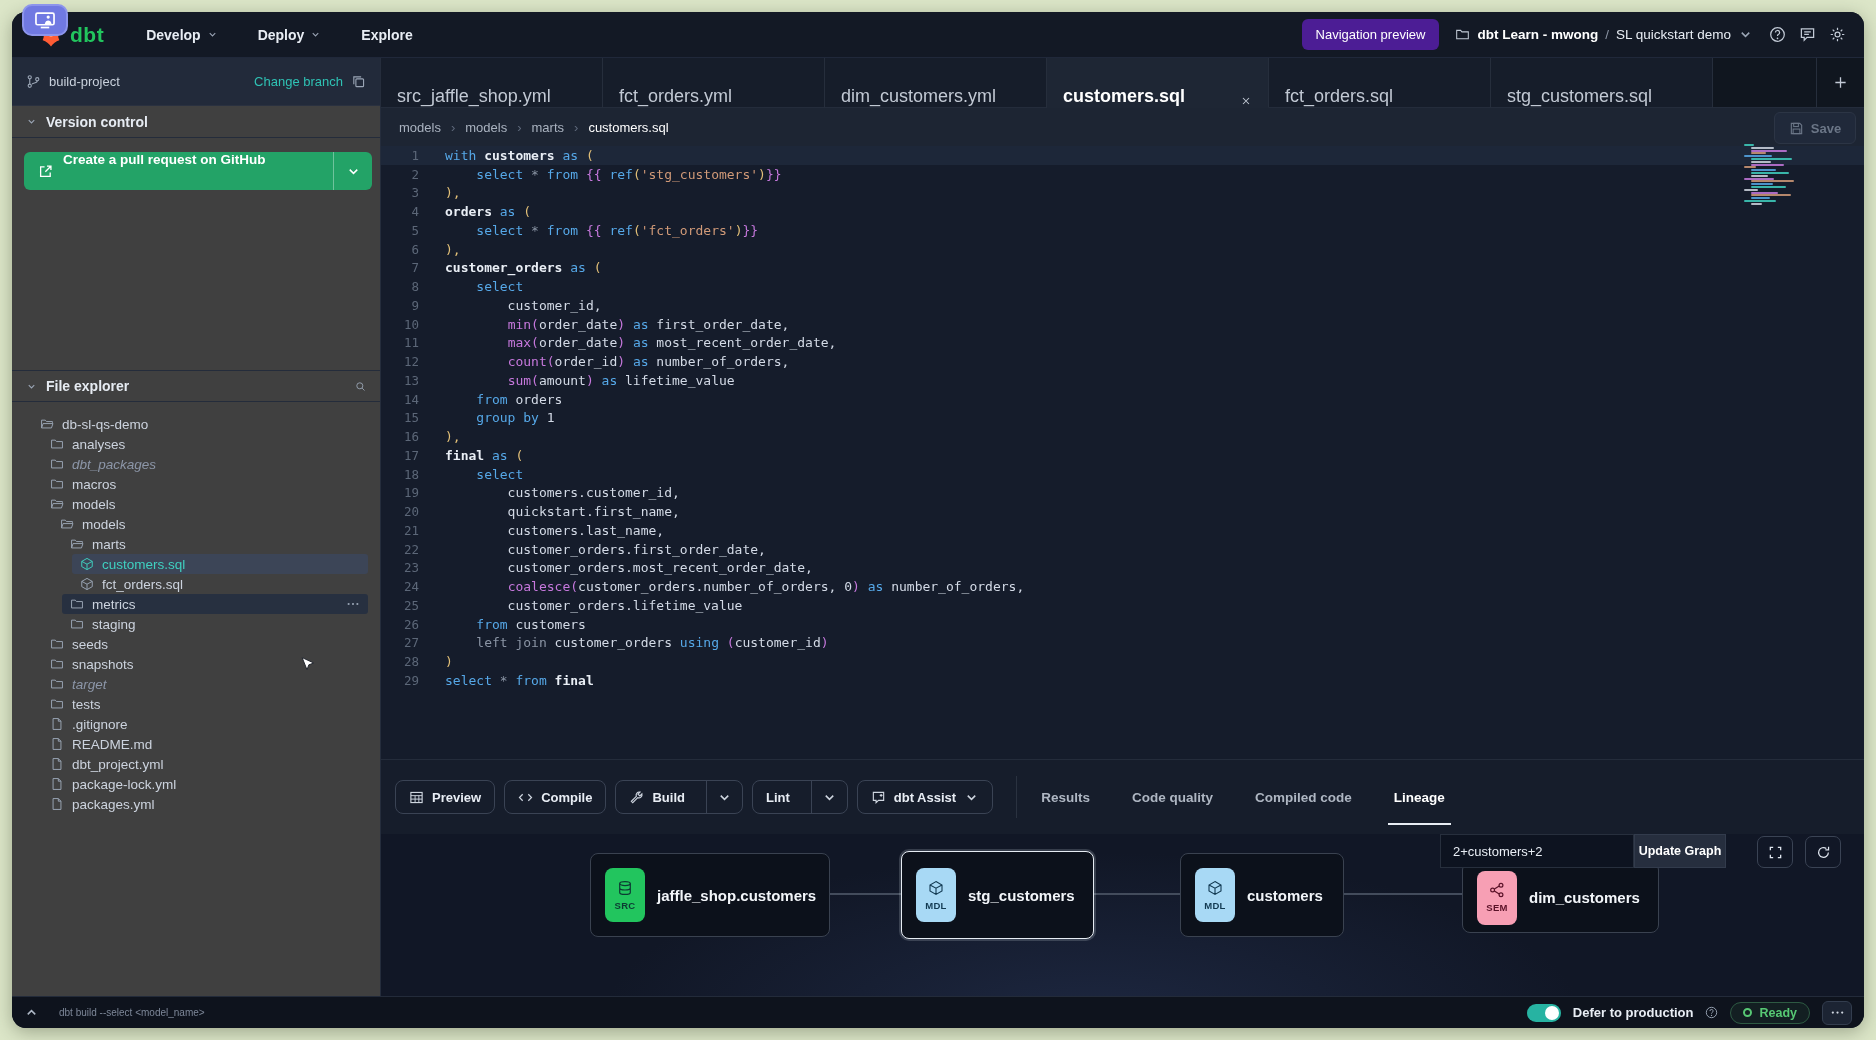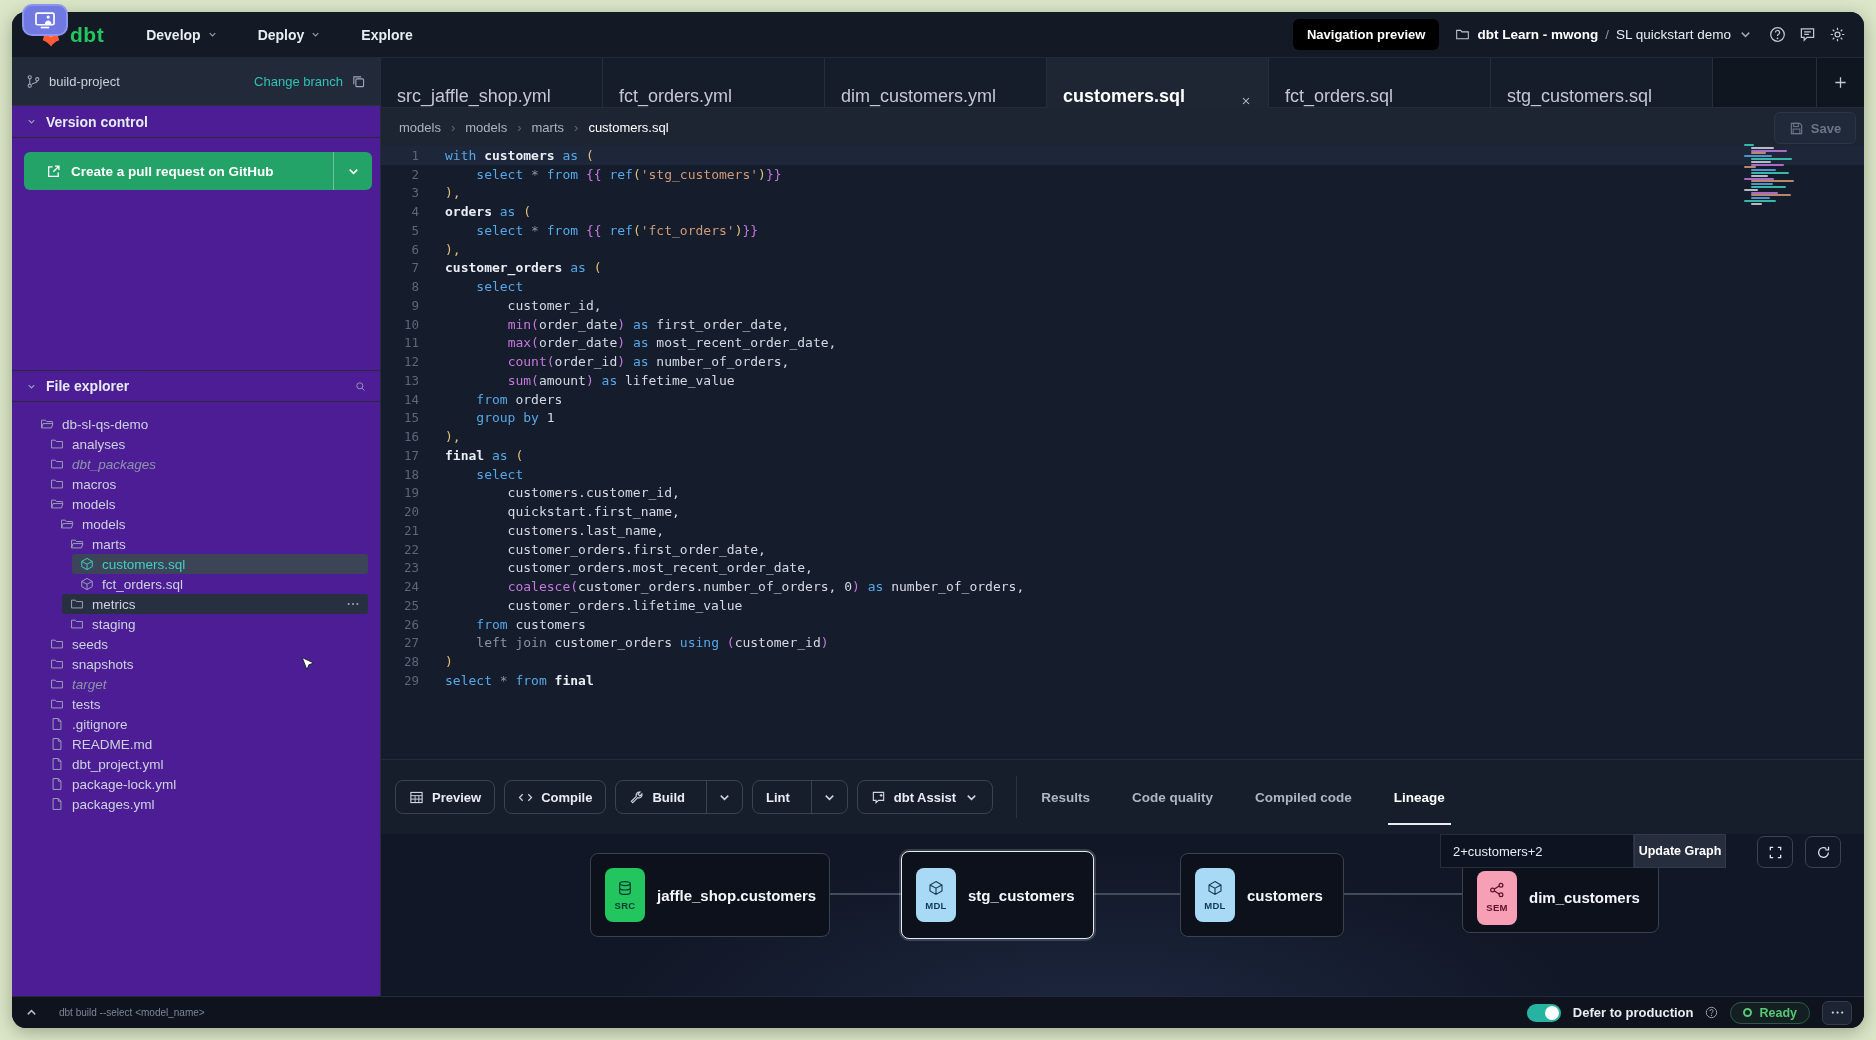--- a/index.html
+++ b/index.html
@@ -14,44 +14,44 @@
   
   .navbar { position:absolute; left:0; top:0; right:0; height:46px; background:#131925;
             display:flex; align-items:center; padding:0 18px 0 26px; border-bottom:1px solid #20283a; }
   .logo { display:flex; align-items:center; gap:6px; margin-right:42px; }
   .logo .icn svg { width:26px; height:26px; }
   .logo-text { color:#22c55e; font-size:21px; font-weight:700; letter-spacing:.5px; }
   .nav-menus { display:flex; align-items:center; gap:40px; }
   .menu-item { display:flex; align-items:center; gap:6px; color:#e8edf4; font-size:14px; font-weight:700; cursor:pointer; }
   .menu-item .icn { color:#98a2b3; } .menu-item .icn svg{ width:11px; height:11px; }
   .nav-right { margin-left:auto; display:flex; align-items:center; gap:16px; }
-  .nav-preview-btn { background:#000000; color:#fff; font-size:13px; font-weight:700;
+  .nav-preview-btn { background:#4c1d95; color:#fff; font-size:13px; font-weight:400;
             border:none; border-radius:6px; padding:8px 14px; cursor:pointer; }
   .acct-breadcrumb { display:flex; align-items:center; gap:7px; color:#e8edf4; font-size:13.5px; }
   .acct-breadcrumb .icn { color:#c2cad6; }
   .acct-project { font-weight:700; color:#fff; }
   .acct-sep { color:#8a93a3; }
   .nav-icons { display:flex; align-items:center; gap:13px; color:#c2cad6; }
   .nav-icons .icn { cursor:pointer; } .nav-icons .icn svg { width:17px; height:17px; }
 
   
-  .sidebar { position:absolute; left:0; top:46px; width:369px; bottom:32px; background:#4c1d95; border-right:1px solid #252d3c; }
+  .sidebar { position:absolute; left:0; top:46px; width:369px; bottom:32px; background:#404040; border-right:1px solid #252d3c; }
   .branch-row { position:absolute; left:0; top:0; right:0; height:48px; background:#222a3a;
             display:flex; align-items:center; padding:0 14px; gap:8px; border-bottom:1px solid #2a3140; }
   .branch-name { color:#c9d1dc; font-size:13px; }
   .branch-row .icn { color:#9aa5b5; }
   .change-branch { margin-left:auto; color:#2fc2b4; font-size:13px; cursor:pointer; }
   .copy-btn { color:#8a93a3; cursor:pointer; }
   .side-header { display:flex; align-items:center; gap:9px; padding:0 14px; height:32px;
             color:#e6ebf2; font-size:14px; font-weight:700; }
   .side-header .icn { color:#9aa5b5; } .side-header .icn svg { width:11px; height:11px; }
   .vc-header { position:absolute; left:0; top:48px; right:0; border-bottom:1px solid #242c3b; }
   .pr-button { position:absolute; left:12px; top:94px; width:348px; height:38px; display:flex;
             background:#23a367; border-radius:6px; overflow:hidden; cursor:pointer; }
-  .pr-main { flex:1; display:flex; align-items:center; justify-content:flex-start; gap:10px; padding-left:22px;
+  .pr-main { flex:1; display:flex; justify-content:flex-start; gap:10px; padding-left:14px;
             color:#fff; font-size:13.5px; font-weight:700; border-right:1px solid rgba(255,255,255,.35); }
   .pr-caret { width:38px; display:flex; align-items:center; justify-content:center; color:#fff; }
   .fe-header { position:absolute; left:0; top:312px; right:0; border-top:1px solid #242c3b; border-bottom:1px solid #242c3b; }
   .fe-search { margin-left:auto; color:#9aa5b5; cursor:pointer; }
   .file-tree { position:absolute; left:0; top:356px; right:0; }
   .tree-row { position:absolute; left:0; right:12px; height:20px; display:flex; align-items:center; gap:8px;
             font-size:13.5px; color:#ccd3de; cursor:pointer; border-radius:3px; }
   .tree-row .icn { color:#9aa5b5; } .tree-row .icn svg { width:14px; height:14px; }
   .tree-row.sel { background:#3c4557; color:#3fd0c0; }
   .tree-row.sel .icn { color:#3fd0c0; }

